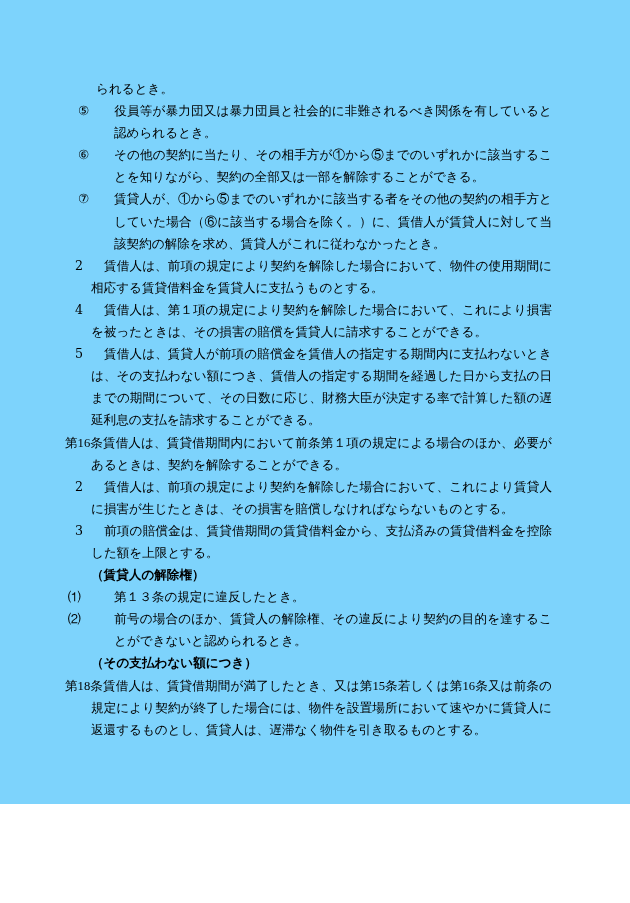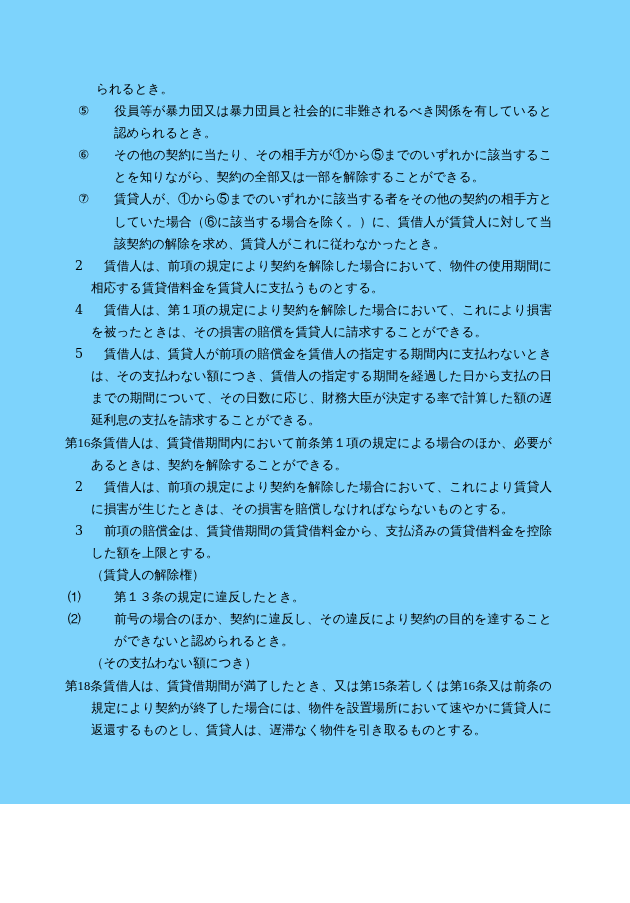--- a/index.html
+++ b/index.html
@@ -50,20 +50,21 @@
   
   .article {
     padding-left: 13px;
     text-indent: -13px;
     font-family: Liberation Serif, serif;
   }
   
   .caption {
     padding-left: 13px;
     text-indent: 0;
+    font-weight: bold;
   }
   
   .item-paren {
     padding-left: 36px;
     text-indent: -23px;
     font-family: Liberation Serif, serif;
   }
   
   .cont {
     padding-left: 18px;
@@ -86,17 +87,17 @@
       <p class="blk item-circled"><span class="marker mk-circ">⑥</span><span>その他の契約に当たり、その相手方が①から⑤までのいずれかに該当することを知りながら、契約の全部又は一部を解除することができる。</span></p>
       <p class="blk item-circled"><span class="marker mk-circ">⑦</span><span>賃貸人が、①から⑤までのいずれかに該当する者をその他の契約の相手方としていた場合（⑥に該当する場合を除く。）に、賃借人が賃貸人に対して当該契約の解除を求め、賃貸人がこれに従わなかったとき。</span></p>
       <p class="blk para-num"><span class="marker mk-num">2</span><span>賃借人は、前項の規定により契約を解除した場合において、物件の使用期間に相応する賃貸借料金を賃貸人に支払うものとする。</span></p>
       <p class="blk para-num"><span class="marker mk-num">4</span><span>賃借人は、第１項の規定により契約を解除した場合において、これにより損害を被ったときは、その損害の賠償を賃貸人に請求することができる。</span></p>
       <p class="blk para-num"><span class="marker mk-num">5</span><span>賃借人は、賃貸人が前項の賠償金を賃借人の指定する期間内に支払わないときは、その支払わない額につき、賃借人の指定する期間を経過した日から支払の日までの期間について、その日数に応じ、財務大臣が決定する率で計算した額の遅延利息の支払を請求することができる。</span></p>
       <p class="blk article"><span class="marker ">第16条</span><span>賃借人は、賃貸借期間内において前条第１項の規定による場合のほか、必要があるときは、契約を解除することができる。</span></p>
       <p class="blk para-num"><span class="marker mk-num">2</span><span>賃借人は、前項の規定により契約を解除した場合において、これにより賃貸人に損害が生じたときは、その損害を賠償しなければならないものとする。</span></p>
       <p class="blk para-num"><span class="marker mk-num">3</span><span>前項の賠償金は、賃貸借期間の賃貸借料金から、支払済みの賃貸借料金を控除した額を上限とする。</span></p>
       <p class="blk caption"><span>（賃貸人の解除権）</span></p>
       <p class="blk item-paren"><span class="marker mk-paren">⑴</span><span>第１３条の規定に違反したとき。</span></p>
-      <p class="blk item-paren"><span class="marker mk-paren">⑵</span><span>前号の場合のほか、契約に違反し、その違反により契約の目的を達することができないと認められるとき。</span></p>
+      <p class="blk item-paren"><span class="marker mk-paren">⑵</span><span>前号の場合のほか、賃貸人の解除権、その違反により契約の目的を達することができないと認められるとき。</span></p>
       <p class="blk caption"><span>（その支払わない額につき）</span></p>
       <p class="blk article"><span class="marker ">第18条</span><span>賃借人は、賃貸借期間が満了したとき、又は第15条若しくは第16条又は前条の規定により契約が終了した場合には、物件を設置場所において速やかに賃貸人に返還するものとし、賃貸人は、遅滞なく物件を引き取るものとする。</span></p>
     </div>
 </div>
 
 </body></html>

